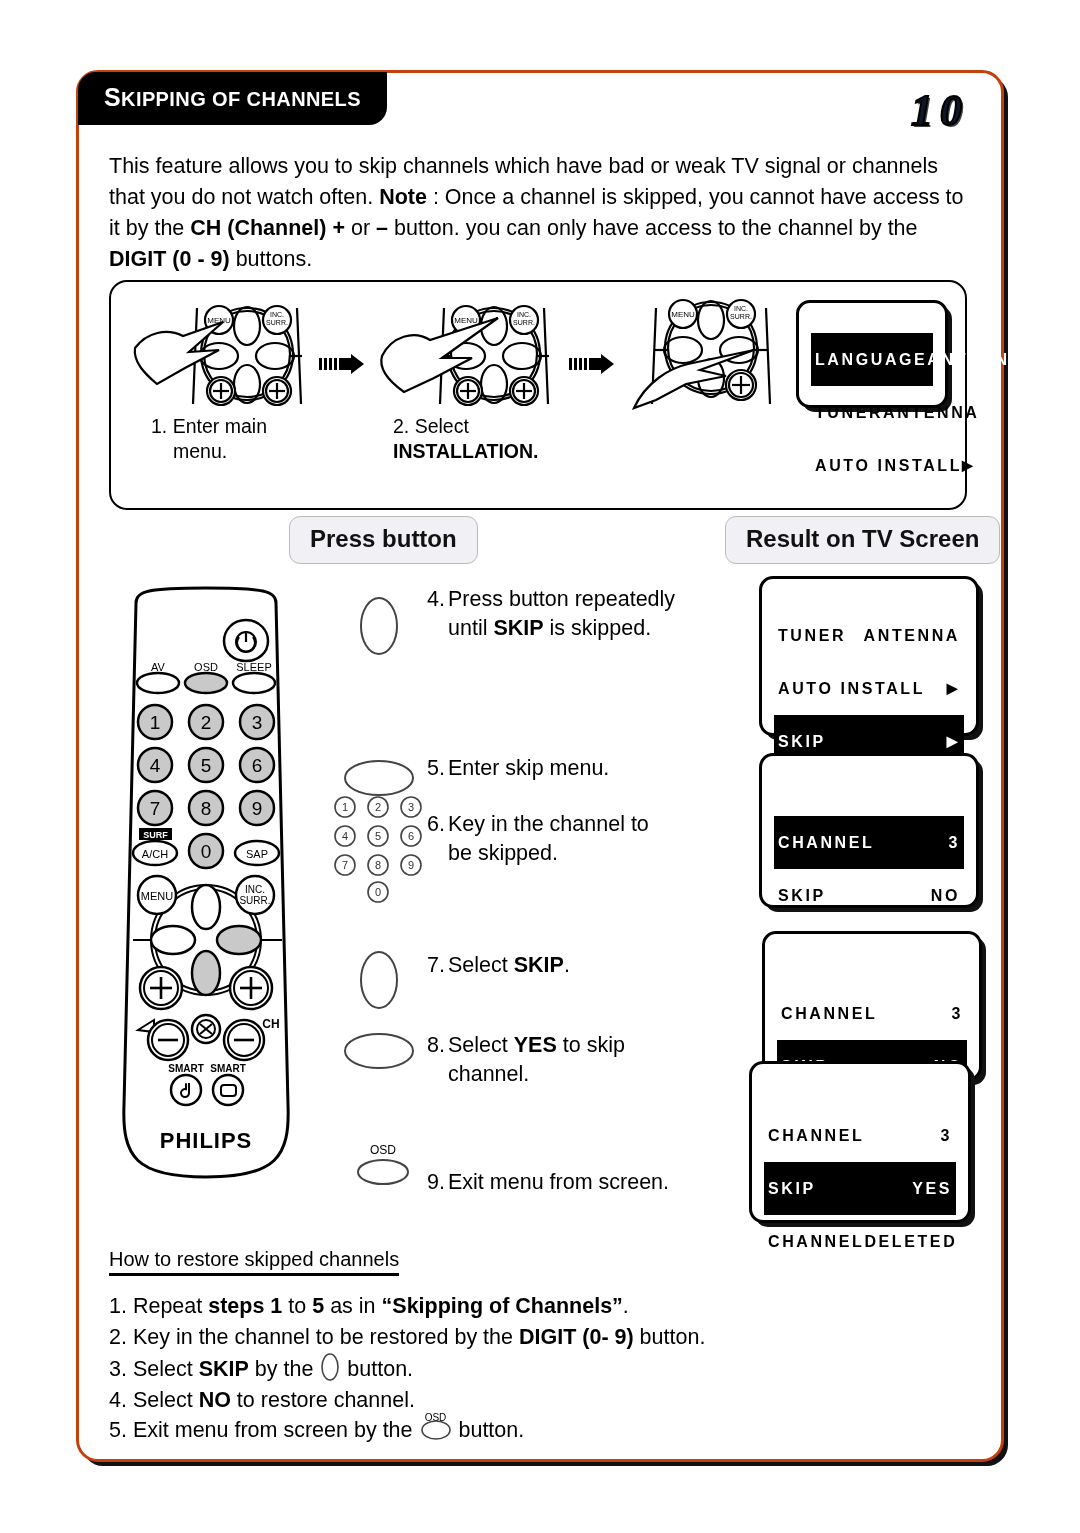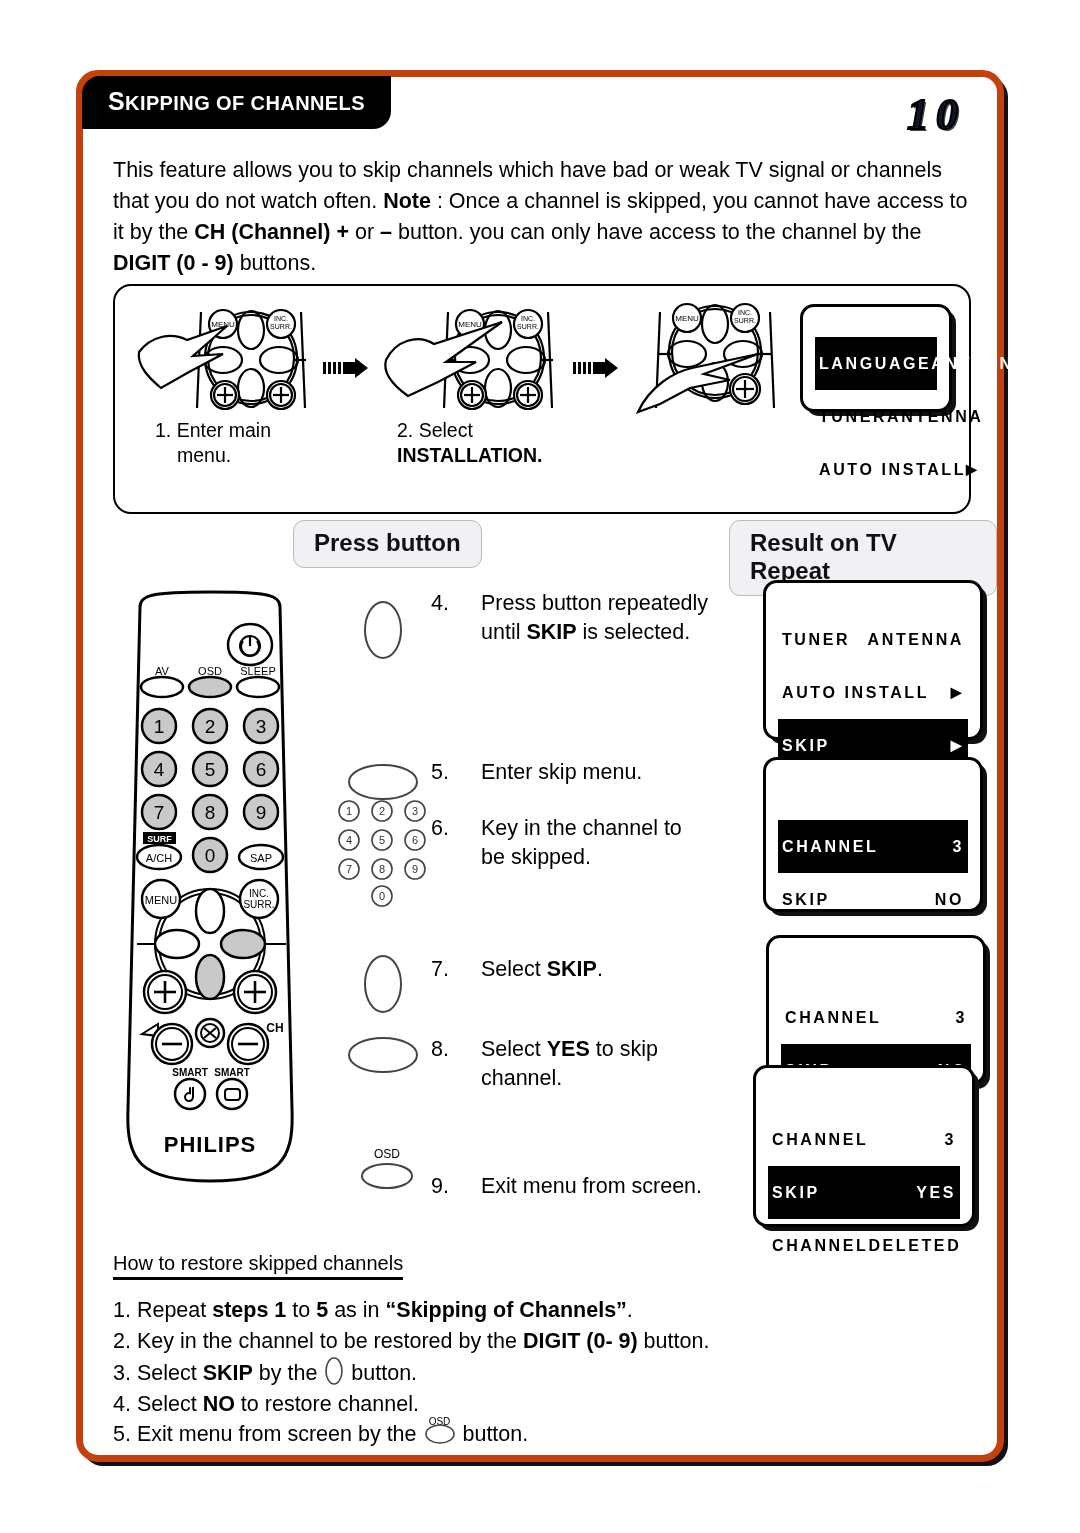--- a/index.html
+++ b/index.html
@@ -3,21 +3,21 @@
 <meta charset="utf-8">
 <style>
   html,body{margin:0;padding:0;background:#fff;}
   body{width:1080px;height:1533px;position:relative;
        font-family:"Liberation Sans",sans-serif;color:#000;
        -webkit-font-smoothing:antialiased;}
 
   
   #page-frame{
     position:absolute;left:76px;top:70px;width:928px;height:1392px;
-    border:7px solid #c2410c;border-radius:22px;background:#fff;
+    border:3px solid #c2410c;border-radius:22px;background:#fff;
     box-shadow:5px 5px 0 -1px #111;
     box-sizing:border-box;
   }
 
   
   #title-tab{
     position:absolute;left:-1px;top:-1px;
     background:#000;color:#fff;
     border-radius:18px 0 18px 0;
     padding:11px 26px 13px 26px;
@@ -65,21 +65,21 @@
   }
   #banner-press{left:210px;top:443px;}
   #banner-result{left:646px;top:443px;}
 
   
   #remote{position:absolute;left:27px;top:512px;width:200px;height:610px;}
 
   
   .instr{position:absolute;font-size:21.5px;line-height:29px;}
   .instr .num{position:absolute;left:0;top:0;width:34px;text-align:left;}
-  .instr .txt{display:block;margin-left:50px;}
+  .instr .txt{display:block;margin-left:21px;}
   .instr b{font-weight:bold;}
 
   
   .btn-glyph{position:absolute;}
 
   
   .tv{
     position:absolute;border:3px solid #000;border-radius:14px;background:#fff;
     box-shadow:5px 5px 0 -1px #111;box-sizing:border-box;
     font-family:"Liberation Sans",sans-serif;
@@ -273,21 +273,21 @@
         </div>
         <div class="osd-row">
           <span class="lbl">AUTO INSTALL</span>
           <span class="tri">▶</span>
         </div>
       </div>
     </div>
   </div>
 
   <div class="banner" id="banner-press">Press button</div>
-  <div class="banner" id="banner-result">Result on TV Repeat</div>
+  <div class="banner" id="banner-result">Result on TV Screen</div>
 
   <div id="remote">
     <svg width="200" height="610" viewBox="0 0 200 610">
 
       <path d="M30 18 C30 6 42 3 100 3 C158 3 170 6 170 18 L182 520 C184 572 170 592 100 592 C30 592 16 572 18 520 Z" fill="#fff" stroke="#000" stroke-width="3"></path>
 
       <g>
         <path d="M140 35 C154 35 162 46 162 56 C162 68 152 76 140 76 C128 76 118 68 118 56 C118 46 126 35 140 35 Z" fill="#fff" stroke="#000" stroke-width="2.5"></path>
         <circle cx="140" cy="57" r="10" fill="none" stroke="#000" stroke-width="2"></circle>
         <path d="M133 52 A9 9 0 1 0 147 52" fill="none" stroke="#000" stroke-width="2.2"></path>
@@ -400,21 +400,21 @@
     </svg>
   </div>
 
   <svg class="btn-glyph" style="left:272px;top:518px;" width="56" height="70" viewBox="0 0 56 70">
     <ellipse cx="28" cy="35" rx="18" ry="28" fill="#fff" stroke="#444" stroke-width="2"></ellipse>
   </svg>
   <div class="instr" style="left:348px;top:512px;width:300px;">
     <span class="num">4.</span>
     <span class="txt">
       <span>Press button repeatedly</span><br>
-      <span>until </span><b>SKIP</b><span> is selected.</span>
+      <span>until </span><b>SKIP</b><span> is skipped.</span>
     </span>
   </div>
 
   <svg class="btn-glyph" style="left:262px;top:682px;" width="76" height="46" viewBox="0 0 76 46">
     <ellipse cx="38" cy="23" rx="34" ry="17" fill="#fff" stroke="#444" stroke-width="2"></ellipse>
   </svg>
   <div class="instr" style="left:348px;top:681px;width:300px;">
     <span class="num">5.</span>
     <span class="txt">Enter skip menu.</span>
   </div>

